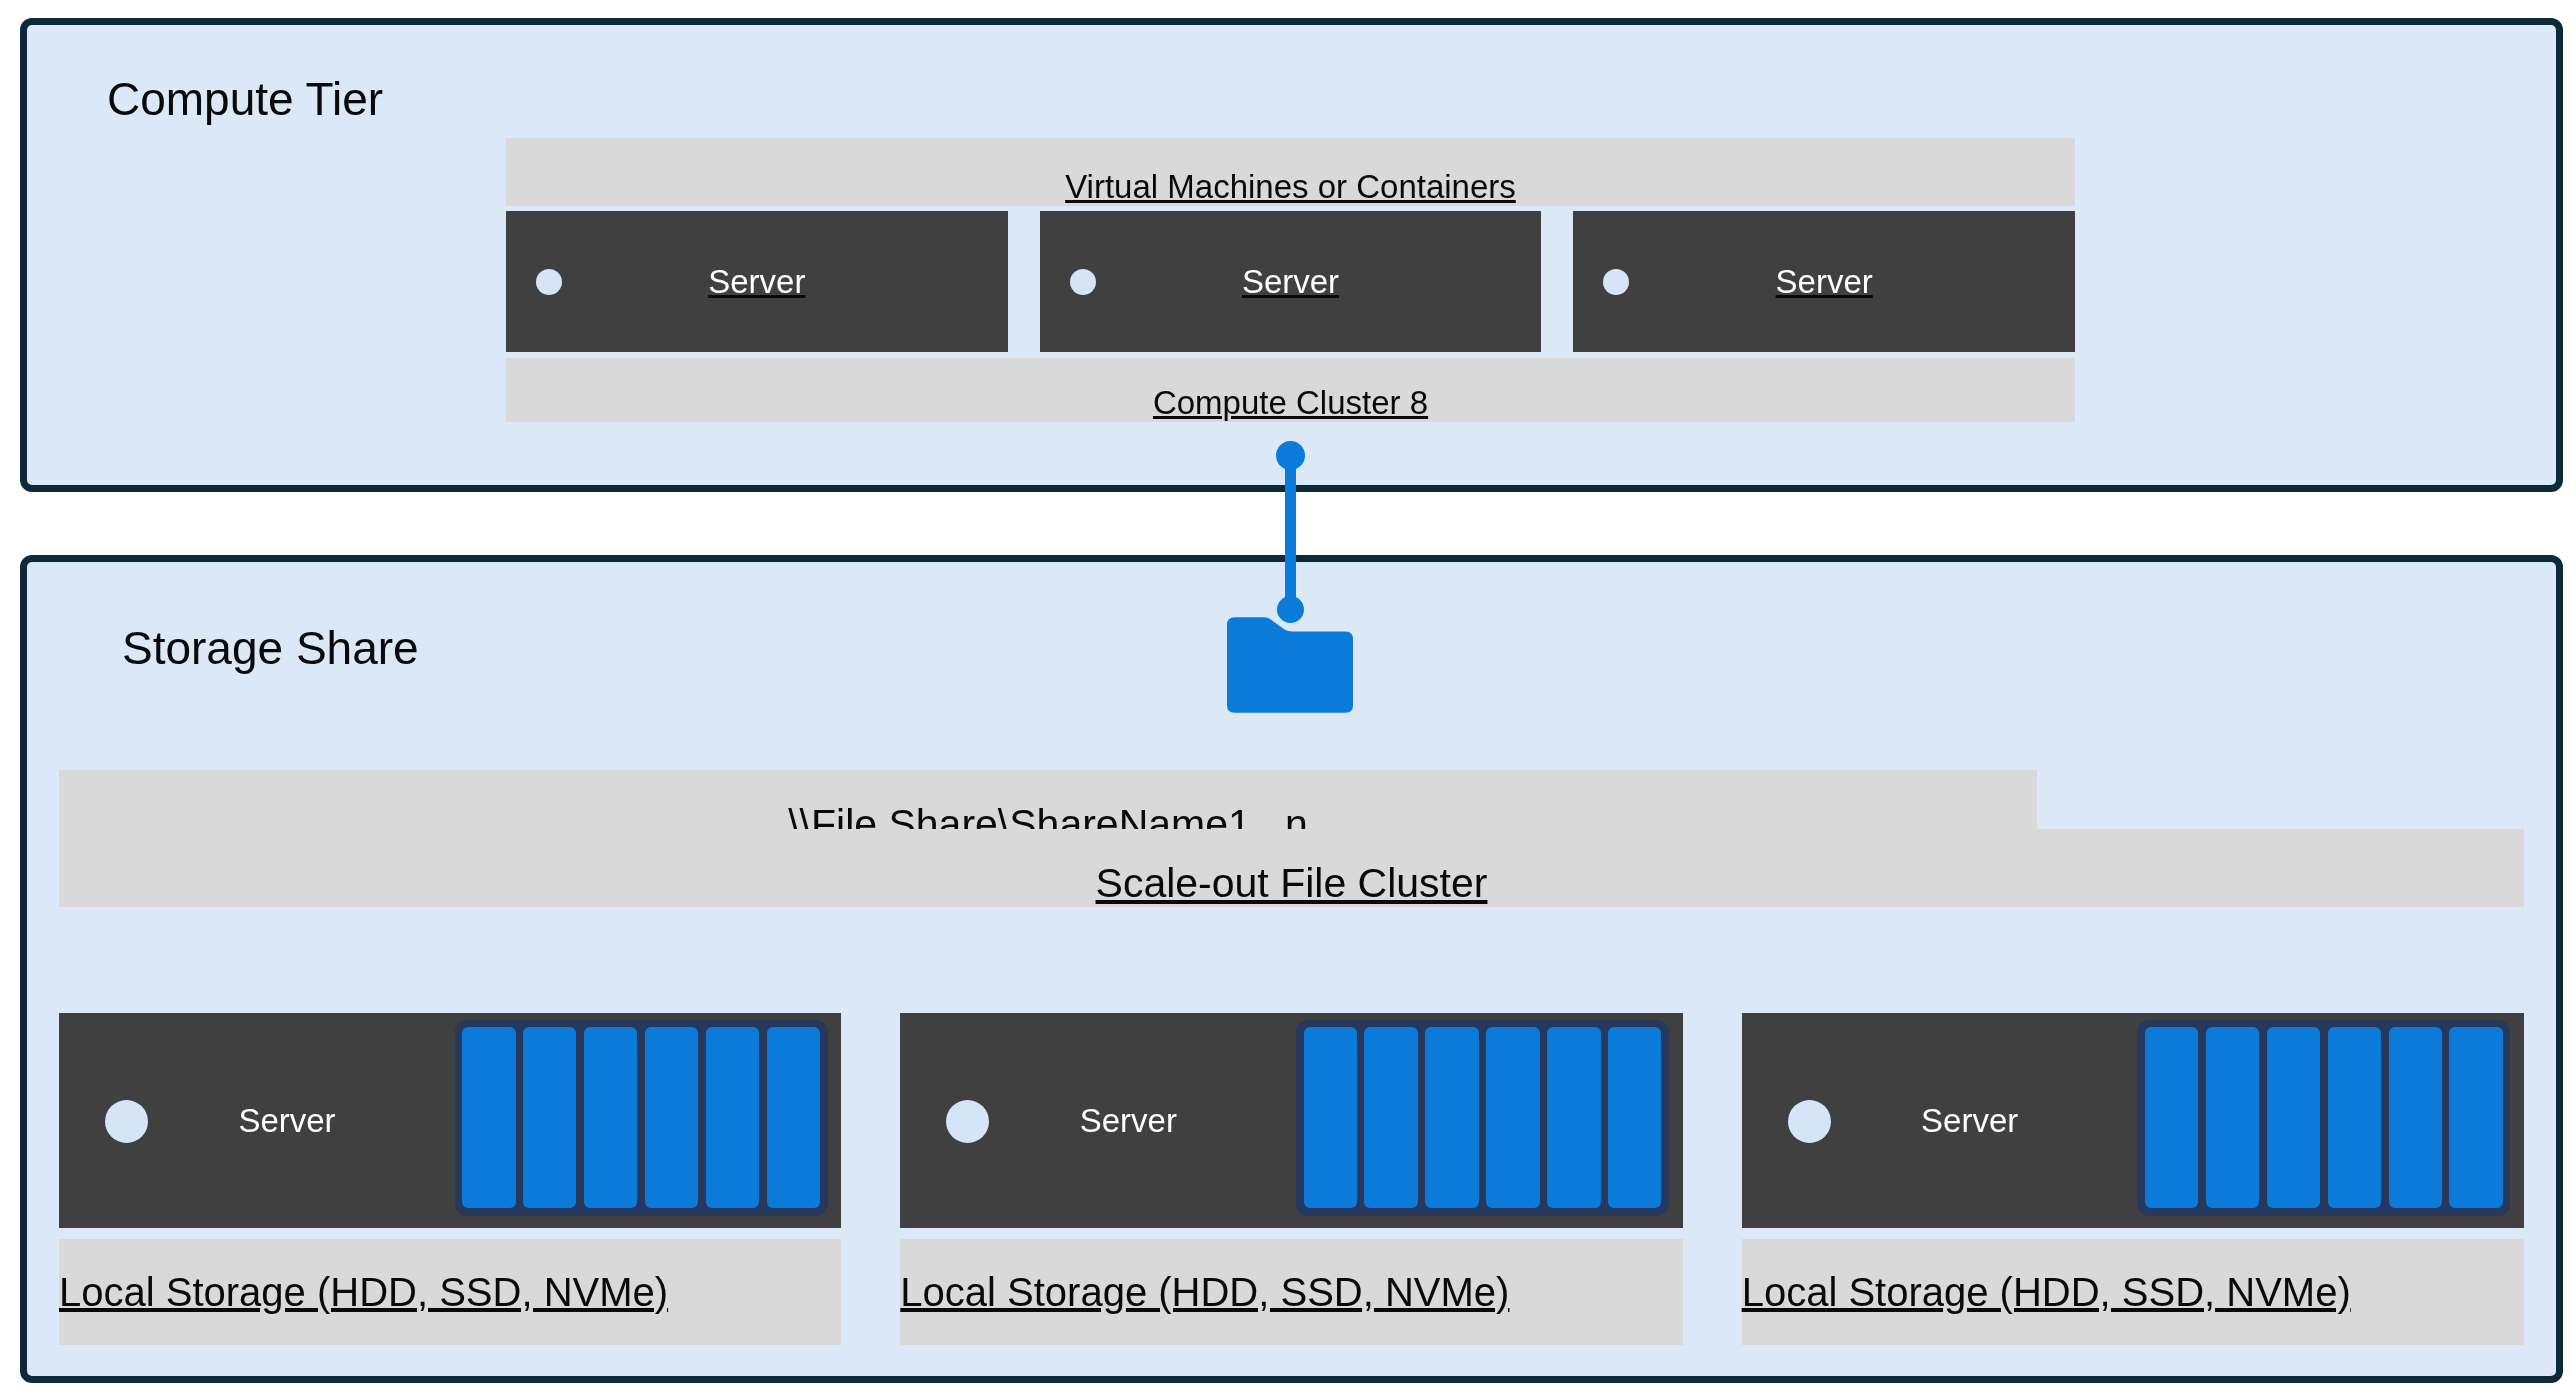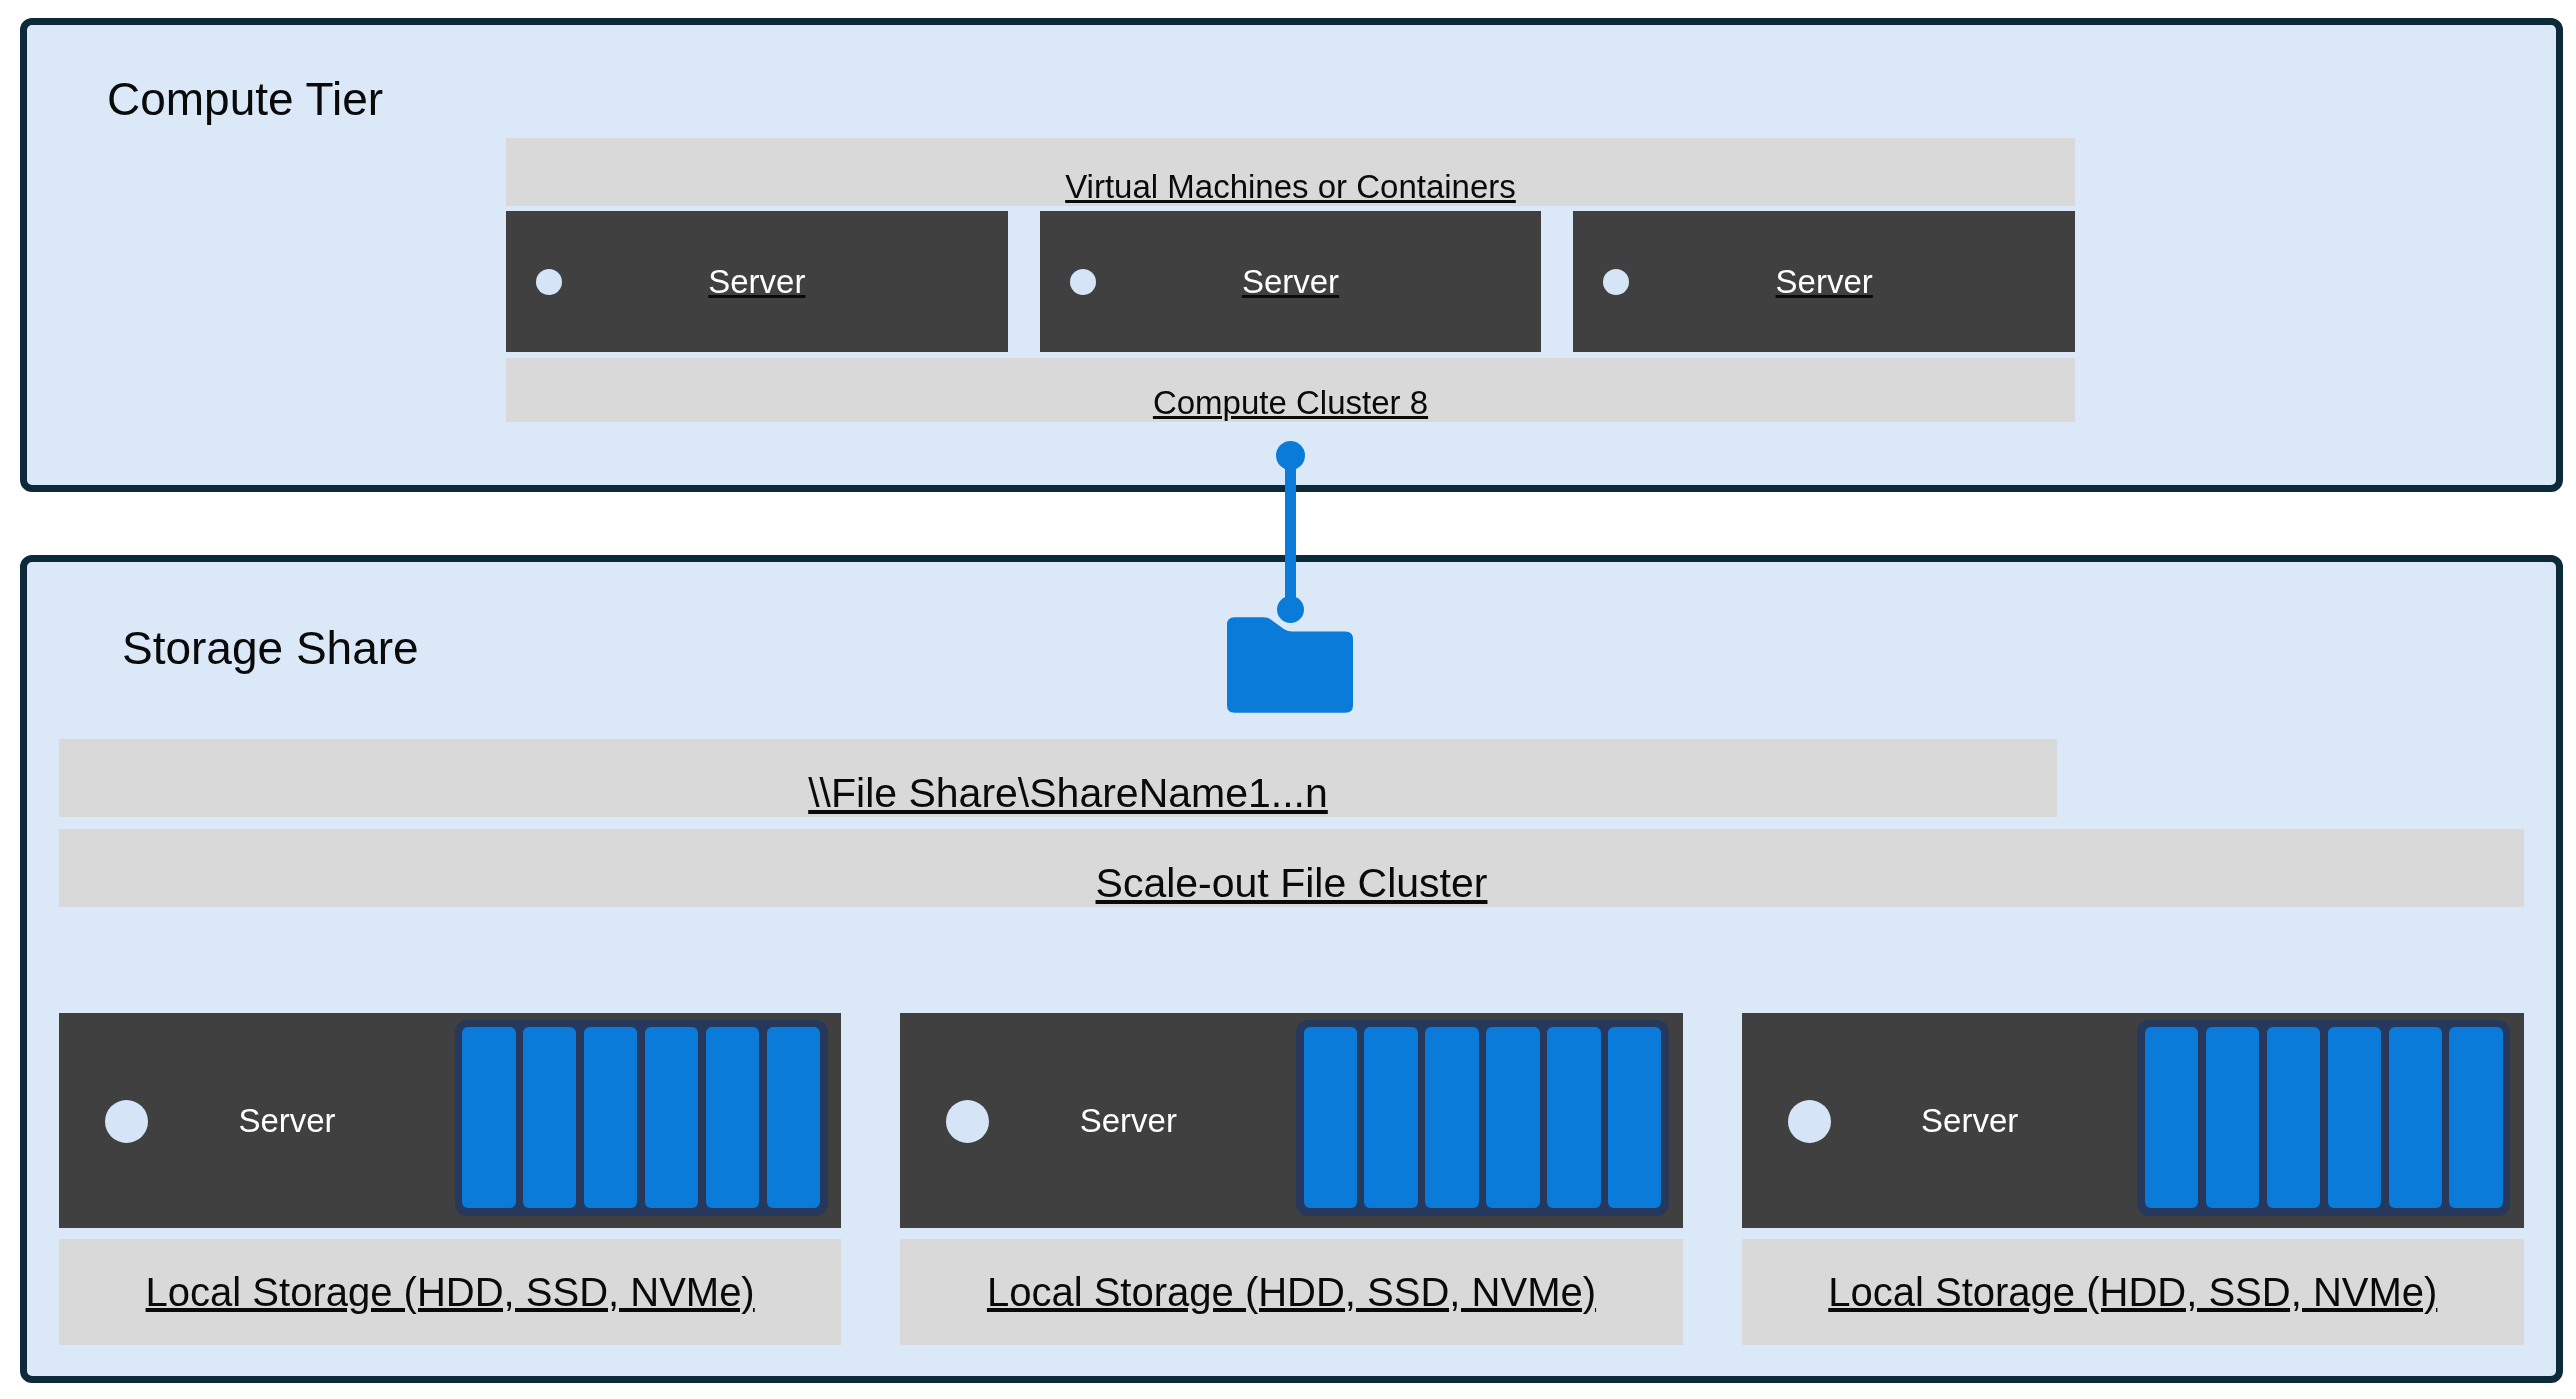--- a/index.html
+++ b/index.html
@@ -49,21 +49,21 @@
     background: var(--bar-gray);
     display: flex;
     align-items: flex-end;
     justify-content: center;
     color: var(--text-dark);
     white-space: nowrap;
     text-decoration: underline;
   }
   .vm-bar      { left: 506px; top: 138px; width: 1569px; height: 68px; font-size: 33px; }
   .cluster-bar { left: 506px; top: 358px; width: 1569px; height: 64px; font-size: 33px; }
-  .share-bar   { left: 59px;  top: 739px;  width: 1978px; height: 78px; font-size: 41px; padding-left: 20px; }
+  .share-bar   { left: 59px;  top: 770px;  width: 1978px; height: 78px; font-size: 41px; }
   .sofs-bar    { left: 59px;  top: 829px; width: 2465px; height: 78px; font-size: 41px; }
   .s2d-bar     { left: 59px;  top: 919px; width: 2465px; height: 78px; font-size: 41px; }
 
   .server-row {
     position: absolute;
     display: flex;
     text-decoration: underline;
   }
   .compute-row { left: 506px; top: 211px; width: 1569px; height: 141px; gap: 32px; }
   .storage-row { left: 59px;  top: 1013px; width: 2465px; height: 215px; gap: 59px; }
@@ -117,21 +117,20 @@
     flex: 1;
     background: var(--accent-blue);
     border-radius: 6px;
   }
 
   .local-bar {
     flex: 1;
     background: var(--bar-gray);
     display: flex;
     align-items: center;
-    justify-content: center;
     font-size: 40px;
     color: var(--text-dark);
     white-space: nowrap;
   }
 
   .connector-line {
     position: absolute;
     left: 1285px;
     top: 455px;
     width: 10.7px;

